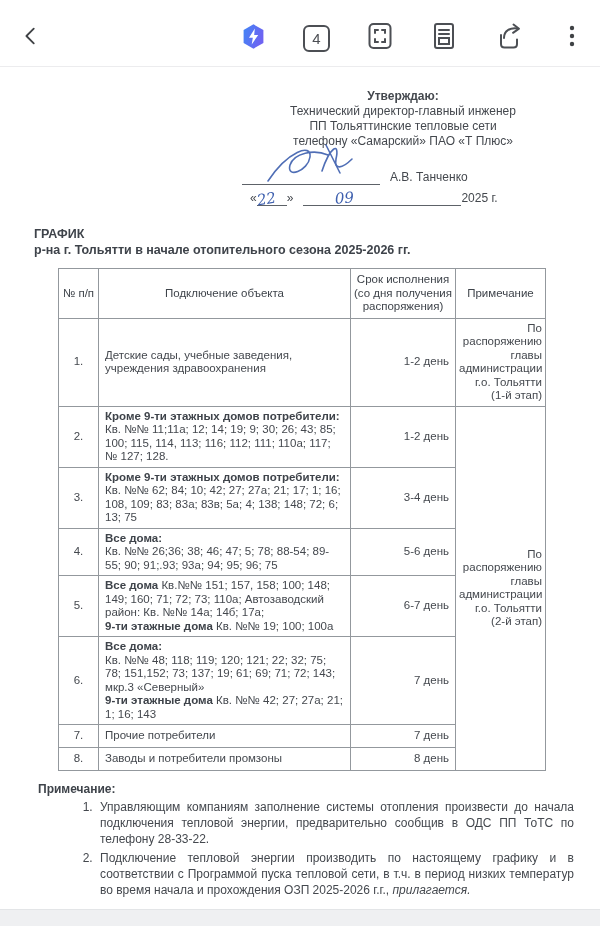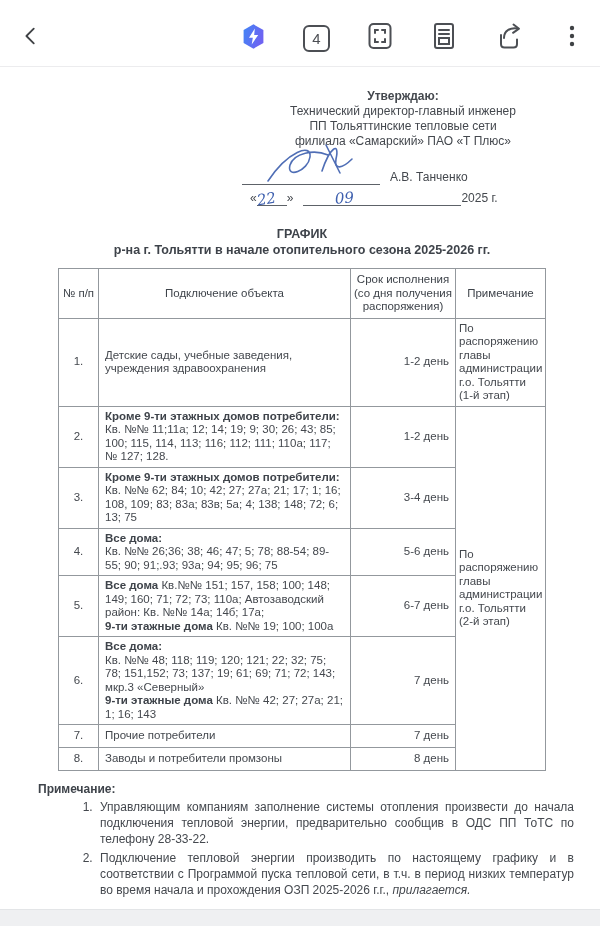--- a/index.html
+++ b/index.html
@@ -40,36 +40,36 @@
     padding-left:8px; position:relative;
   }
   .u-day { width:30px; border-bottom:1px solid #5d6268; position:relative; display:inline-block; height:13px; }
   .u-month { width:158px; border-bottom:1px solid #5d6268; position:relative; display:inline-block; height:13px; margin-left:10px; }
   .hand {
     font-family:"DejaVu Serif",serif; font-style:italic; color:#3d5fae;
     position:absolute; font-size:15px;
   }
   .hand-day { left:0px; bottom:-2px; transform:rotate(-10deg); }
   .hand-month { left:32px; bottom:-1px; transform:rotate(-4deg); }
-  .title-block { margin-top:20px; text-align:center; font-weight:bold; font-size:12.5px; line-height:16px; color:#3e434a; }
+  .title-block { margin-top:20px; text-align:left; font-weight:bold; font-size:12.5px; line-height:16px; color:#3e434a; }
   
   table.schedule {
     border-collapse:collapse; margin-left:24px; margin-top:10px;
     width:487px; font-size:11.5px; line-height:13.5px; color:#44484e;
     table-layout:fixed;
   }
   .schedule th, .schedule td { border:1px solid #93989d; }
   .schedule th {
     font-weight:normal; text-align:center; vertical-align:middle;
     padding:4px 2px; color:#3e434a;
   }
   .schedule td { padding:3px 6px; vertical-align:middle; }
   .schedule td.c-num { text-align:center; }
   .schedule td.c-term { text-align:right; }
-  .schedule td.c-note { text-align:left; padding:3px 3px;margin-left:46px; }
+  .schedule td.c-note { text-align:right; padding:3px 3px;margin-left:46px; }
   .schedule .seg-b { font-weight:bold; color:#3e434a; }
   
   .notes { margin-top:10px; margin-left:4px; font-size:12px; line-height:16px; width:536px; }
   .notes-heading { font-weight:bold; color:#3e434a; }
   .notes ol { margin:2px 0 0 0; padding-left:58px; }
   .notes li { text-align:justify; margin-bottom:3px; padding-left:4px; }
   .notes .it { font-style:italic; }
   .page-bottom-strip {
     position:absolute; left:0; bottom:0; width:600px; height:17px;
     background:#eff0f2; border-top:1px solid #e3e5e7;
@@ -148,21 +148,21 @@
   </div>
 </div>
 <div class="toolbar-divider"></div>
 
 <div class="doc">
 
   <div class="approval">
     <div class="approval-heading">Утверждаю:</div>
     <div>Технический директор-главный инженер</div>
     <div>ПП Тольяттинские тепловые сети</div>
-    <div>филиала «Самарский» ПАО «Т Плюс»</div>
+    <div>телефону «Самарский» ПАО «Т Плюс»</div>
     <div class="sig-row">
       <span class="sig-underline"></span>
       <span>А.В. Танченко</span>
       <span class="sig-overlay">
         <svg width="120" height="50" viewBox="0 0 120 50">
           <g fill="none" stroke="#3d5fae" stroke-width="1.6" stroke-linecap="round" opacity="0.9">
             <path d="M8 42 C28 12 52 4 50 18 C48 32 26 40 30 26 C34 14 54 10 68 16"></path>
             <path d="M62 32 C70 8 80 2 76 20 C74 31 82 30 92 20"></path>
             <path d="M66 6 L80 34"></path>
           </g>

